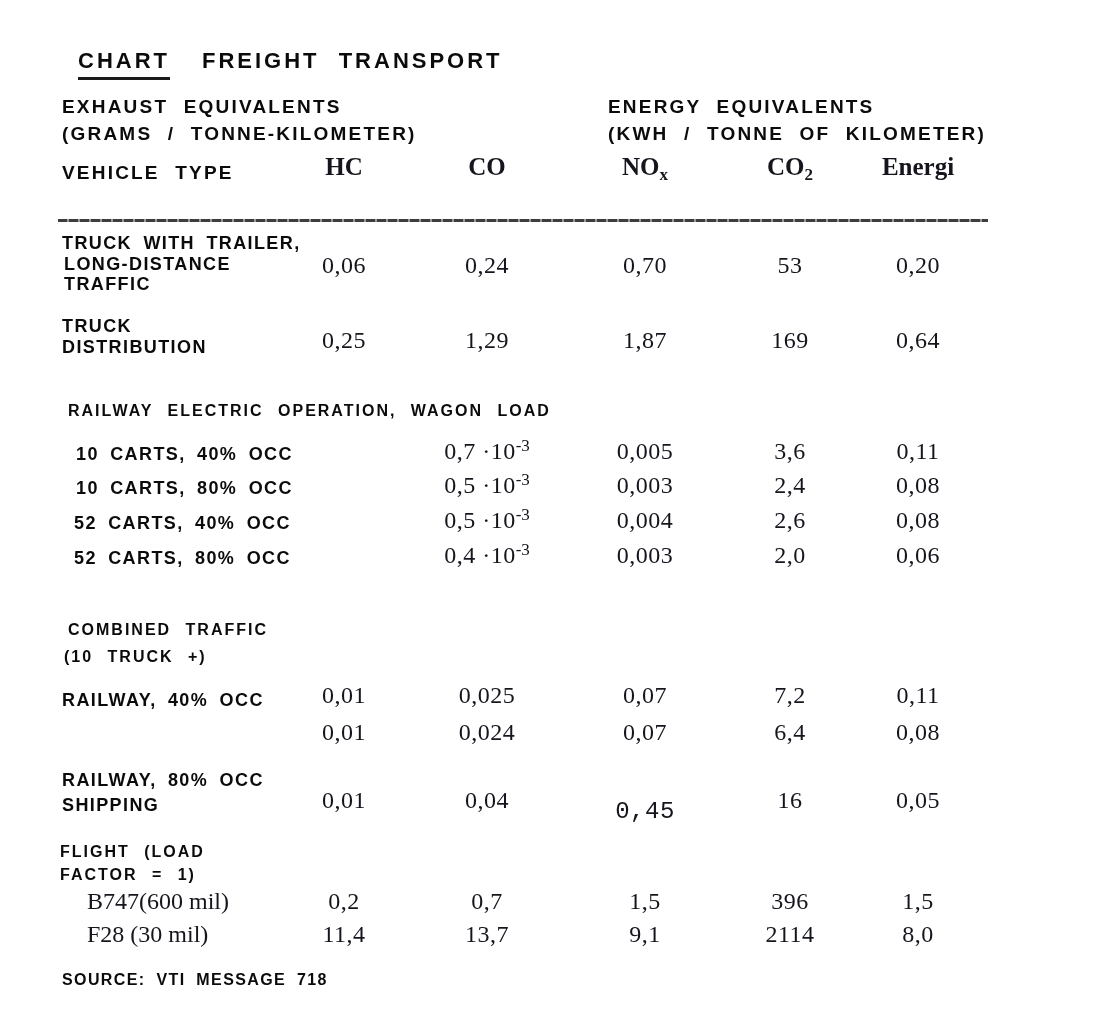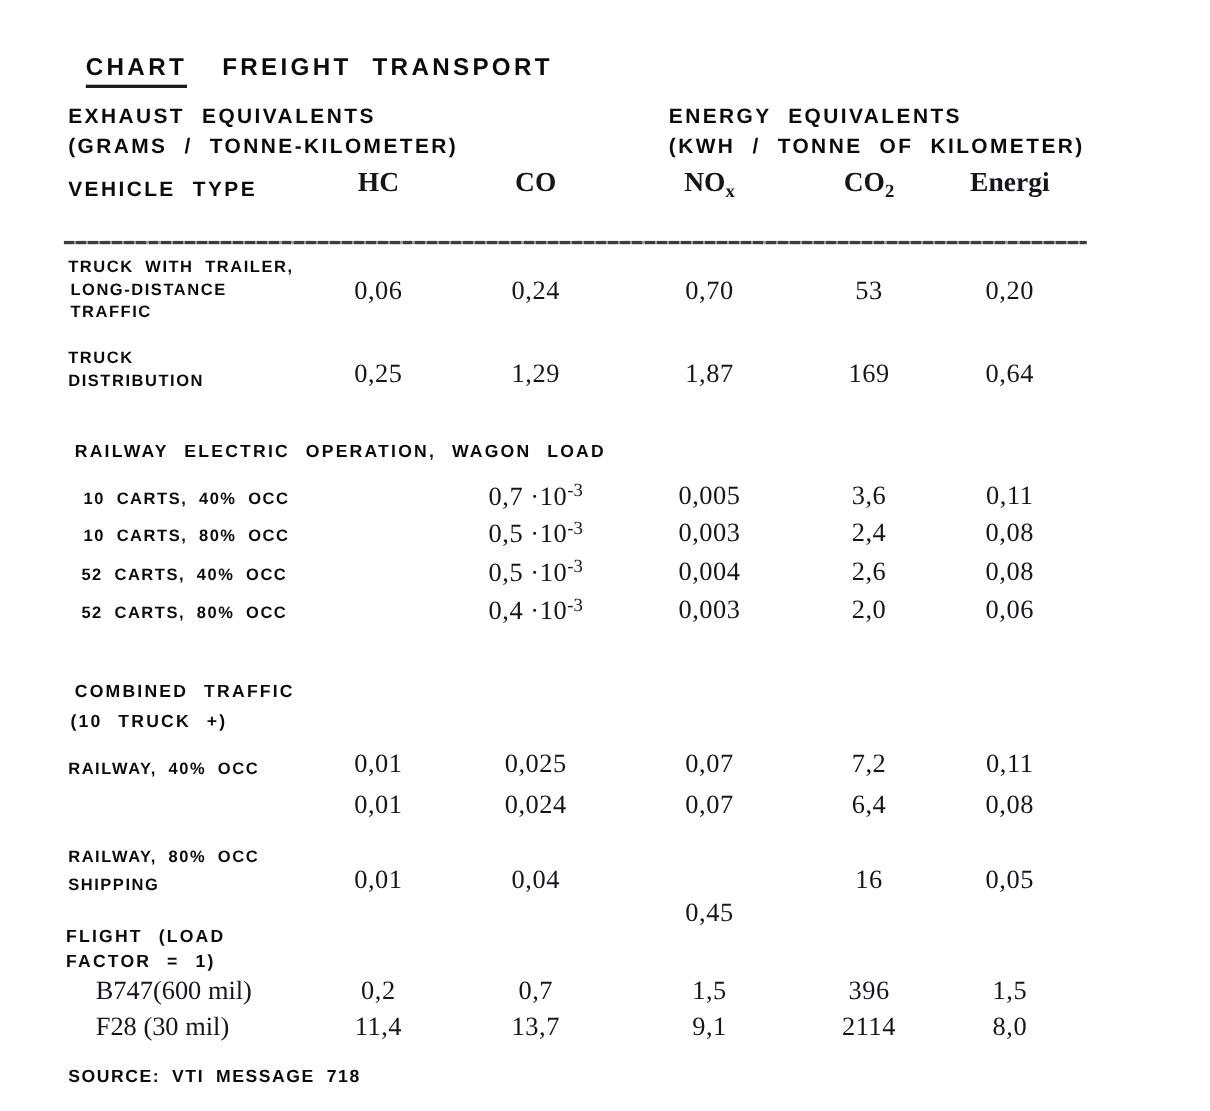--- a/index.html
+++ b/index.html
@@ -6,21 +6,21 @@
   .page {
     position:relative; width:1100px; height:1010px; background:#ffffff;
     overflow:hidden; font-family:"Liberation Sans", sans-serif; color:#0a0a0a;
   }
   .abs { position:absolute; white-space:nowrap; }
   
   .sans  { font-family:"Liberation Sans", sans-serif; font-weight:700; color:#0b0b0b; }
   .title { font-size:22px; letter-spacing:3px; word-spacing:10px; }
   .uline { display:inline-block; border-bottom:3px solid #1b1b1b; padding-bottom:3px; margin-right:32px; }
   .h2    { font-size:19px; letter-spacing:2.2px; word-spacing:8px; line-height:27px; }
-  .lbl   { font-size:15px; letter-spacing:1.4px; word-spacing:5px; line-height:20px; }
+  .lbl   { font-size:18px; letter-spacing:1.4px; word-spacing:5px; line-height:20px; }
   .sec   { font-size:16px; letter-spacing:2px; word-spacing:8px; }
   
   .serif { font-family:"Liberation Serif","DejaVu Serif",serif; color:#15151d; }
   .colhead { position:absolute; width:190px; text-align:center; font-size:25px; font-weight:700; }
   .val     { position:absolute; width:190px; text-align:center; font-size:24px; letter-spacing:0.5px; }
   .slabel  { font-size:24px; }
   
   .x-hc  { left:249px; } .x-co { left:392px; } .x-nox { left:550px; }
   .x-co2 { left:695px; } .x-en { left:823px; }
   sub.sm { font-size:17px; vertical-align:-5px; font-weight:700; }
@@ -113,21 +113,21 @@
   <div class="abs sans lbl" style="top:770px;left:62px;">RAILWAY, 80% OCC</div>
   <div class="val serif x-hc" style="top:719px;">0,01</div>
   <div class="val serif x-co" style="top:719px;">0,024</div>
   <div class="val serif x-nox" style="top:719px;">0,07</div>
   <div class="val serif x-co2" style="top:719px;">6,4</div>
   <div class="val serif x-en" style="top:719px;">0,08</div>
 
   <div class="abs sans lbl" style="top:795px;left:62px;">SHIPPING</div>
   <div class="val serif x-hc" style="top:787px;">0,01</div>
   <div class="val serif x-co" style="top:787px;">0,04</div>
-  <div class="val serif x-nox" style="top:817px;">0,45</div>
+  <div class="val serif x-nox" style="top:798px;font-family:Liberation Mono, monospace;">0,45</div>
   <div class="val serif x-co2" style="top:787px;">16</div>
   <div class="val serif x-en" style="top:787px;">0,05</div>
 
   <div class="abs sans sec" style="top:843px;left:60px;">FLIGHT (LOAD</div>
   <div class="abs sans sec" style="top:866px;left:60px;">FACTOR = 1)</div>
 
   <div class="abs serif slabel" style="top:888px;left:87px;">B747(600 mil)</div>
   <div class="val serif x-hc" style="top:888px;">0,2</div>
   <div class="val serif x-co" style="top:888px;">0,7</div>
   <div class="val serif x-nox" style="top:888px;">1,5</div>

